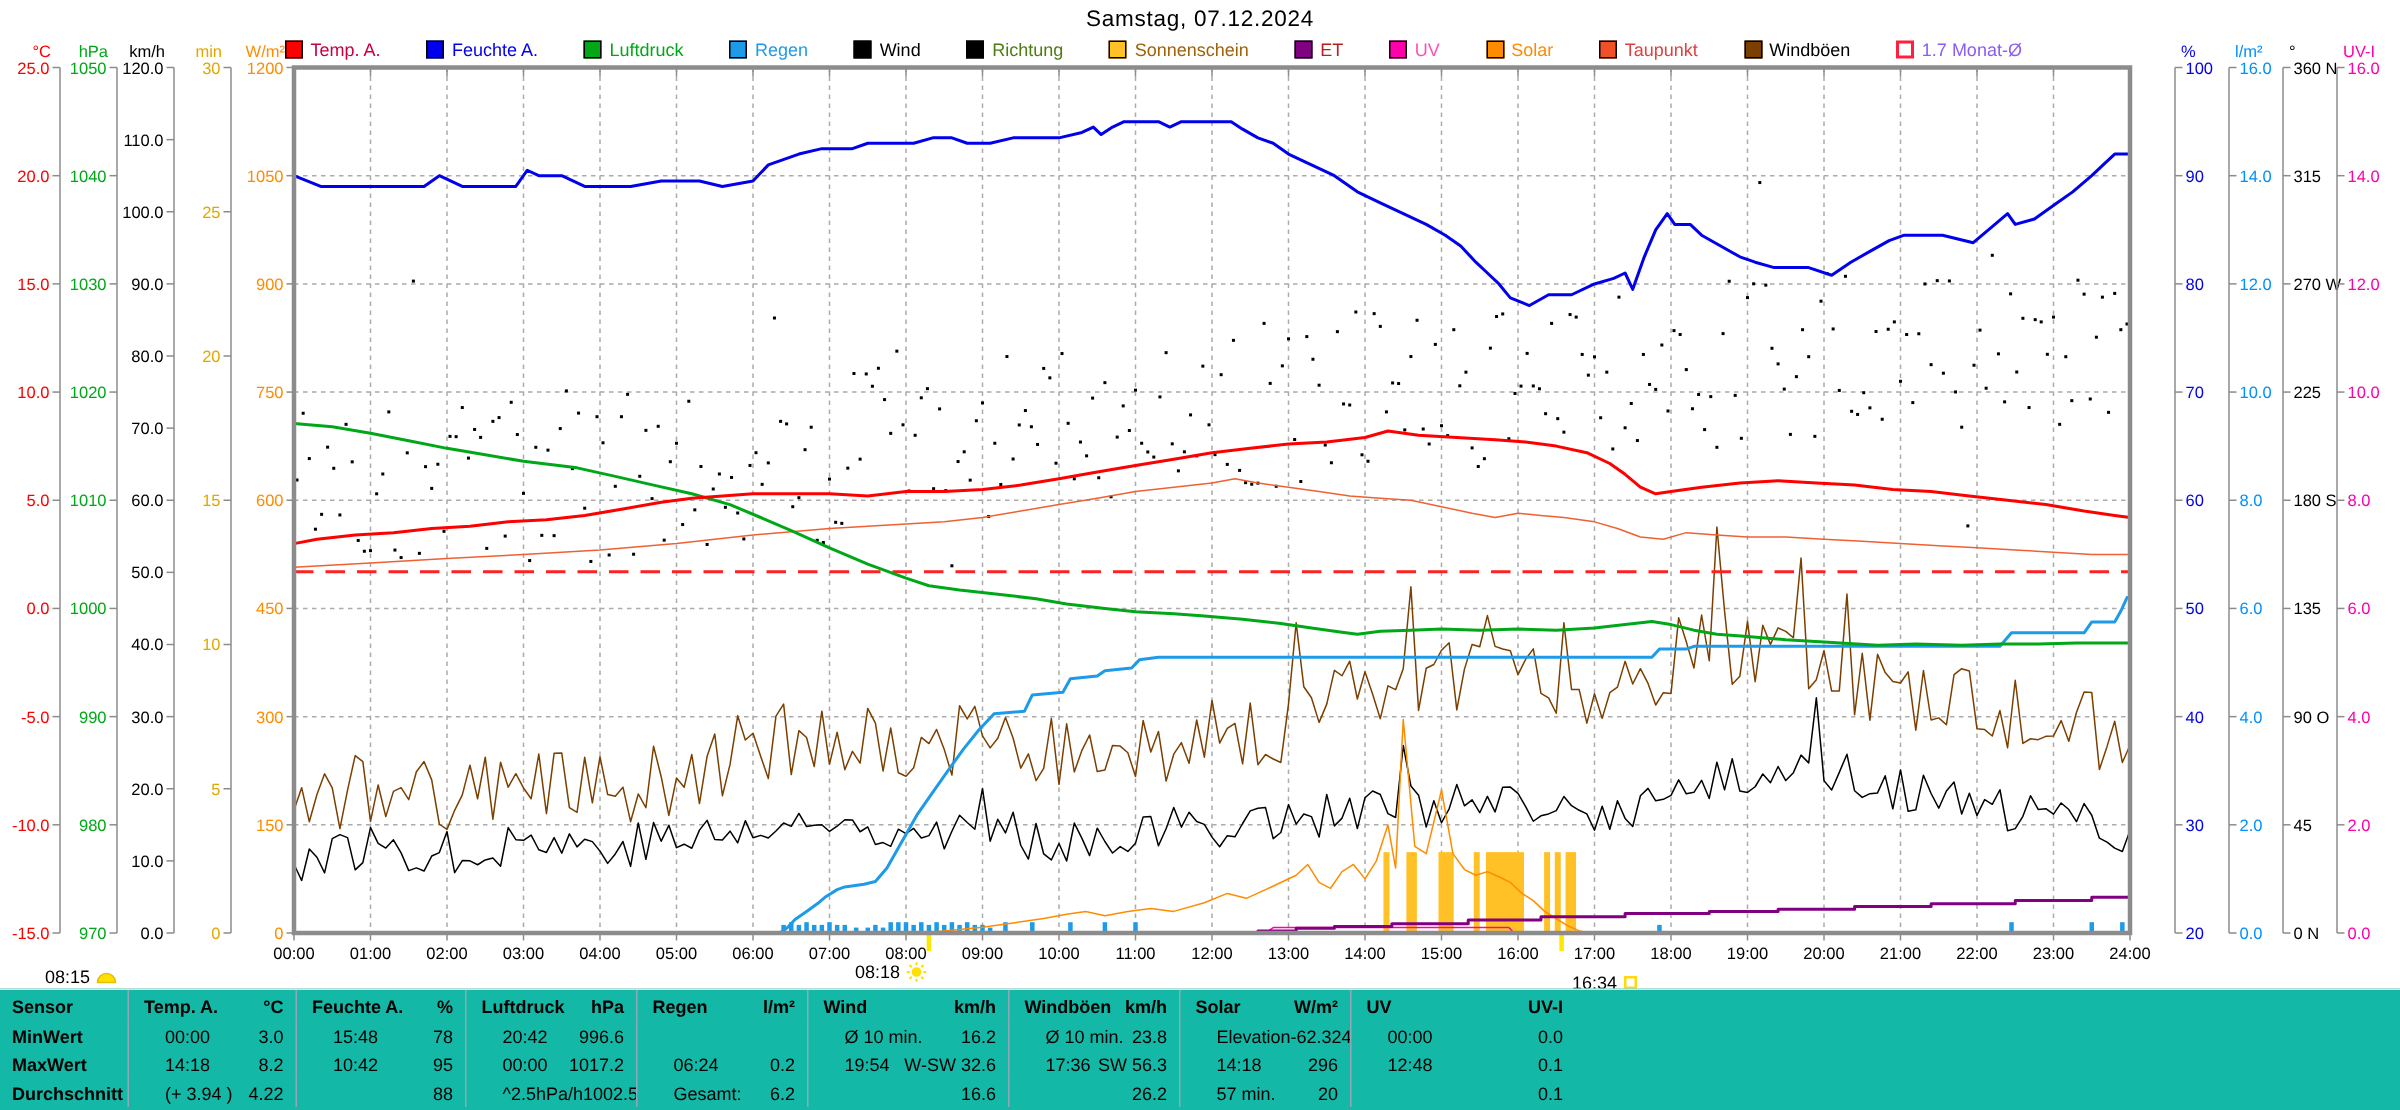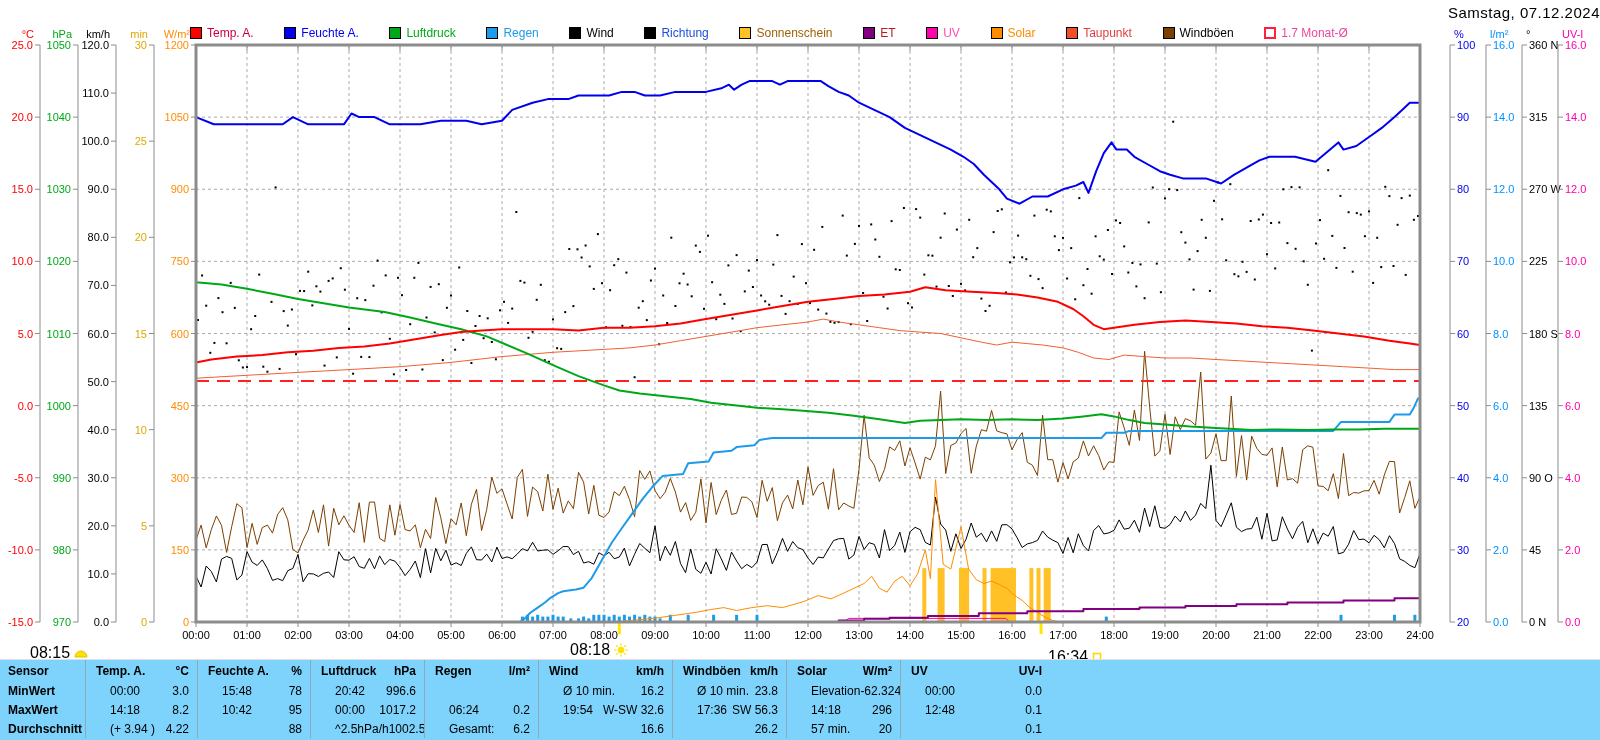--- a/index.html
+++ b/index.html
@@ -1,38 +1,38 @@
 <!DOCTYPE html>
 <html><head>
 <meta charset="utf-8">
 <style>
   html,body{margin:0;padding:0;}
   body{
     width:1600px;height:740px;position:relative;overflow:hidden;
     background:#ffffff;font-family:"Liberation Sans",sans-serif;color:#000;
   }
   #title{
-    position:absolute;top:4px;left:0;width:1600px;text-align:right;
+    position:absolute;top:4px;left:0;width:1600px;text-align:center;
     font-size:15px;letter-spacing:0.5px;
   }
   #legend{
     position:absolute;top:25px;left:190px;width:1158px;height:16px;
     display:flex;justify-content:space-between;align-items:center;font-size:12px;
   }
   .legend-item{display:flex;align-items:center;gap:5px;white-space:nowrap;}
   .swatch{width:12px;height:12px;border:1px solid #000;box-sizing:border-box;flex:none;}
   .swatch.hollow{border-width:2px;background:#fff !important;}
   #chart{position:absolute;top:0;left:0;}
-  .sun-note{position:absolute;font-size:16px;display:flex;align-items:center;gap:4px;white-space:nowrap;}
+  .sun-note{position:absolute;font-size:12px;display:flex;align-items:center;gap:4px;white-space:nowrap;}
   #sun-left{top:644px;left:30px;}
   #sunrise{top:641px;left:570px;}
   #sunset{top:648px;left:1048px;}
   #stats{
     position:absolute;top:659px;left:0;width:1600px;height:81px;
-    background:#7dd3fc;display:grid;
+    background:#14b8a6;display:grid;
     grid-template-columns:85px 112px 113px 114px 114px 134px 114px 114px 150px 1fr;
     grid-template-rows:21px 19px 19px 19px;
     font-size:12px;align-items:center;border-top:1px solid #e0e0e0;
   }
   .tcell{display:flex;justify-content:space-between;align-items:center;height:100%;padding:0 8px 0 10px;box-sizing:border-box;}
   .tcell.sep{border-left:1px solid #8fa8b8;}
   .tcell .l.indent{padding-left:14px;}
   .tcell.hdr{font-weight:bold;}
   .rowhead{font-weight:bold;padding-left:8px;}
 </style>
@@ -57,21 +57,21 @@
     <div class="legend-item">
       <span class="swatch" style="background: rgb(30, 155, 232);"></span>
       <span style="color: rgb(30, 155, 232);">Regen</span>
     </div>
     <div class="legend-item">
       <span class="swatch" style="background: rgb(0, 0, 0);"></span>
       <span style="color: rgb(0, 0, 0);">Wind</span>
     </div>
     <div class="legend-item">
       <span class="swatch" style="background: rgb(0, 0, 0);"></span>
-      <span style="color: #1d4ed8;">Richtung</span>
+      <span style="color: #4d7c0f;">Richtung</span>
     </div>
     <div class="legend-item">
       <span class="swatch" style="background: rgb(255, 193, 37);"></span>
       <span style="color: #a16207;">Sonnenschein</span>
     </div>
     <div class="legend-item">
       <span class="swatch" style="background: rgb(128, 0, 128);"></span>
       <span style="color: #b91c1c;">ET</span>
     </div>
     <div class="legend-item">
@@ -85,21 +85,21 @@
     <div class="legend-item">
       <span class="swatch" style="background: rgb(240, 80, 40);"></span>
       <span style="color: rgb(224, 64, 64);">Taupunkt</span>
     </div>
     <div class="legend-item">
       <span class="swatch" style="background: rgb(123, 63, 0);"></span>
       <span style="color: rgb(0, 0, 0);">Windböen</span>
     </div>
     <div class="legend-item">
       <span class="swatch hollow" style="background: rgb(255, 255, 255); border-color: rgb(255, 32, 64);"></span>
-      <span style="color: #ec4899;">1.7 Monat-Ø</span>
+      <span style="color: #8b5cf6;">1.7 Monat-Ø</span>
     </div>
   </div>
 
 <svg id="chart" width="1600" height="660" xmlns="http://www.w3.org/2000/svg">
     <g>
       <line x1="196" y1="117.125" x2="1420" y2="117.125" stroke="#ababab" stroke-width="1" stroke-dasharray="3,3"></line>
       <line x1="196" y1="189.25" x2="1420" y2="189.25" stroke="#ababab" stroke-width="1" stroke-dasharray="3,3"></line>
       <line x1="196" y1="261.375" x2="1420" y2="261.375" stroke="#ababab" stroke-width="1" stroke-dasharray="3,3"></line>
       <line x1="196" y1="333.5" x2="1420" y2="333.5" stroke="#ababab" stroke-width="1" stroke-dasharray="3,3"></line>
       <line x1="196" y1="405.625" x2="1420" y2="405.625" stroke="#ababab" stroke-width="1" stroke-dasharray="3,3"></line>

